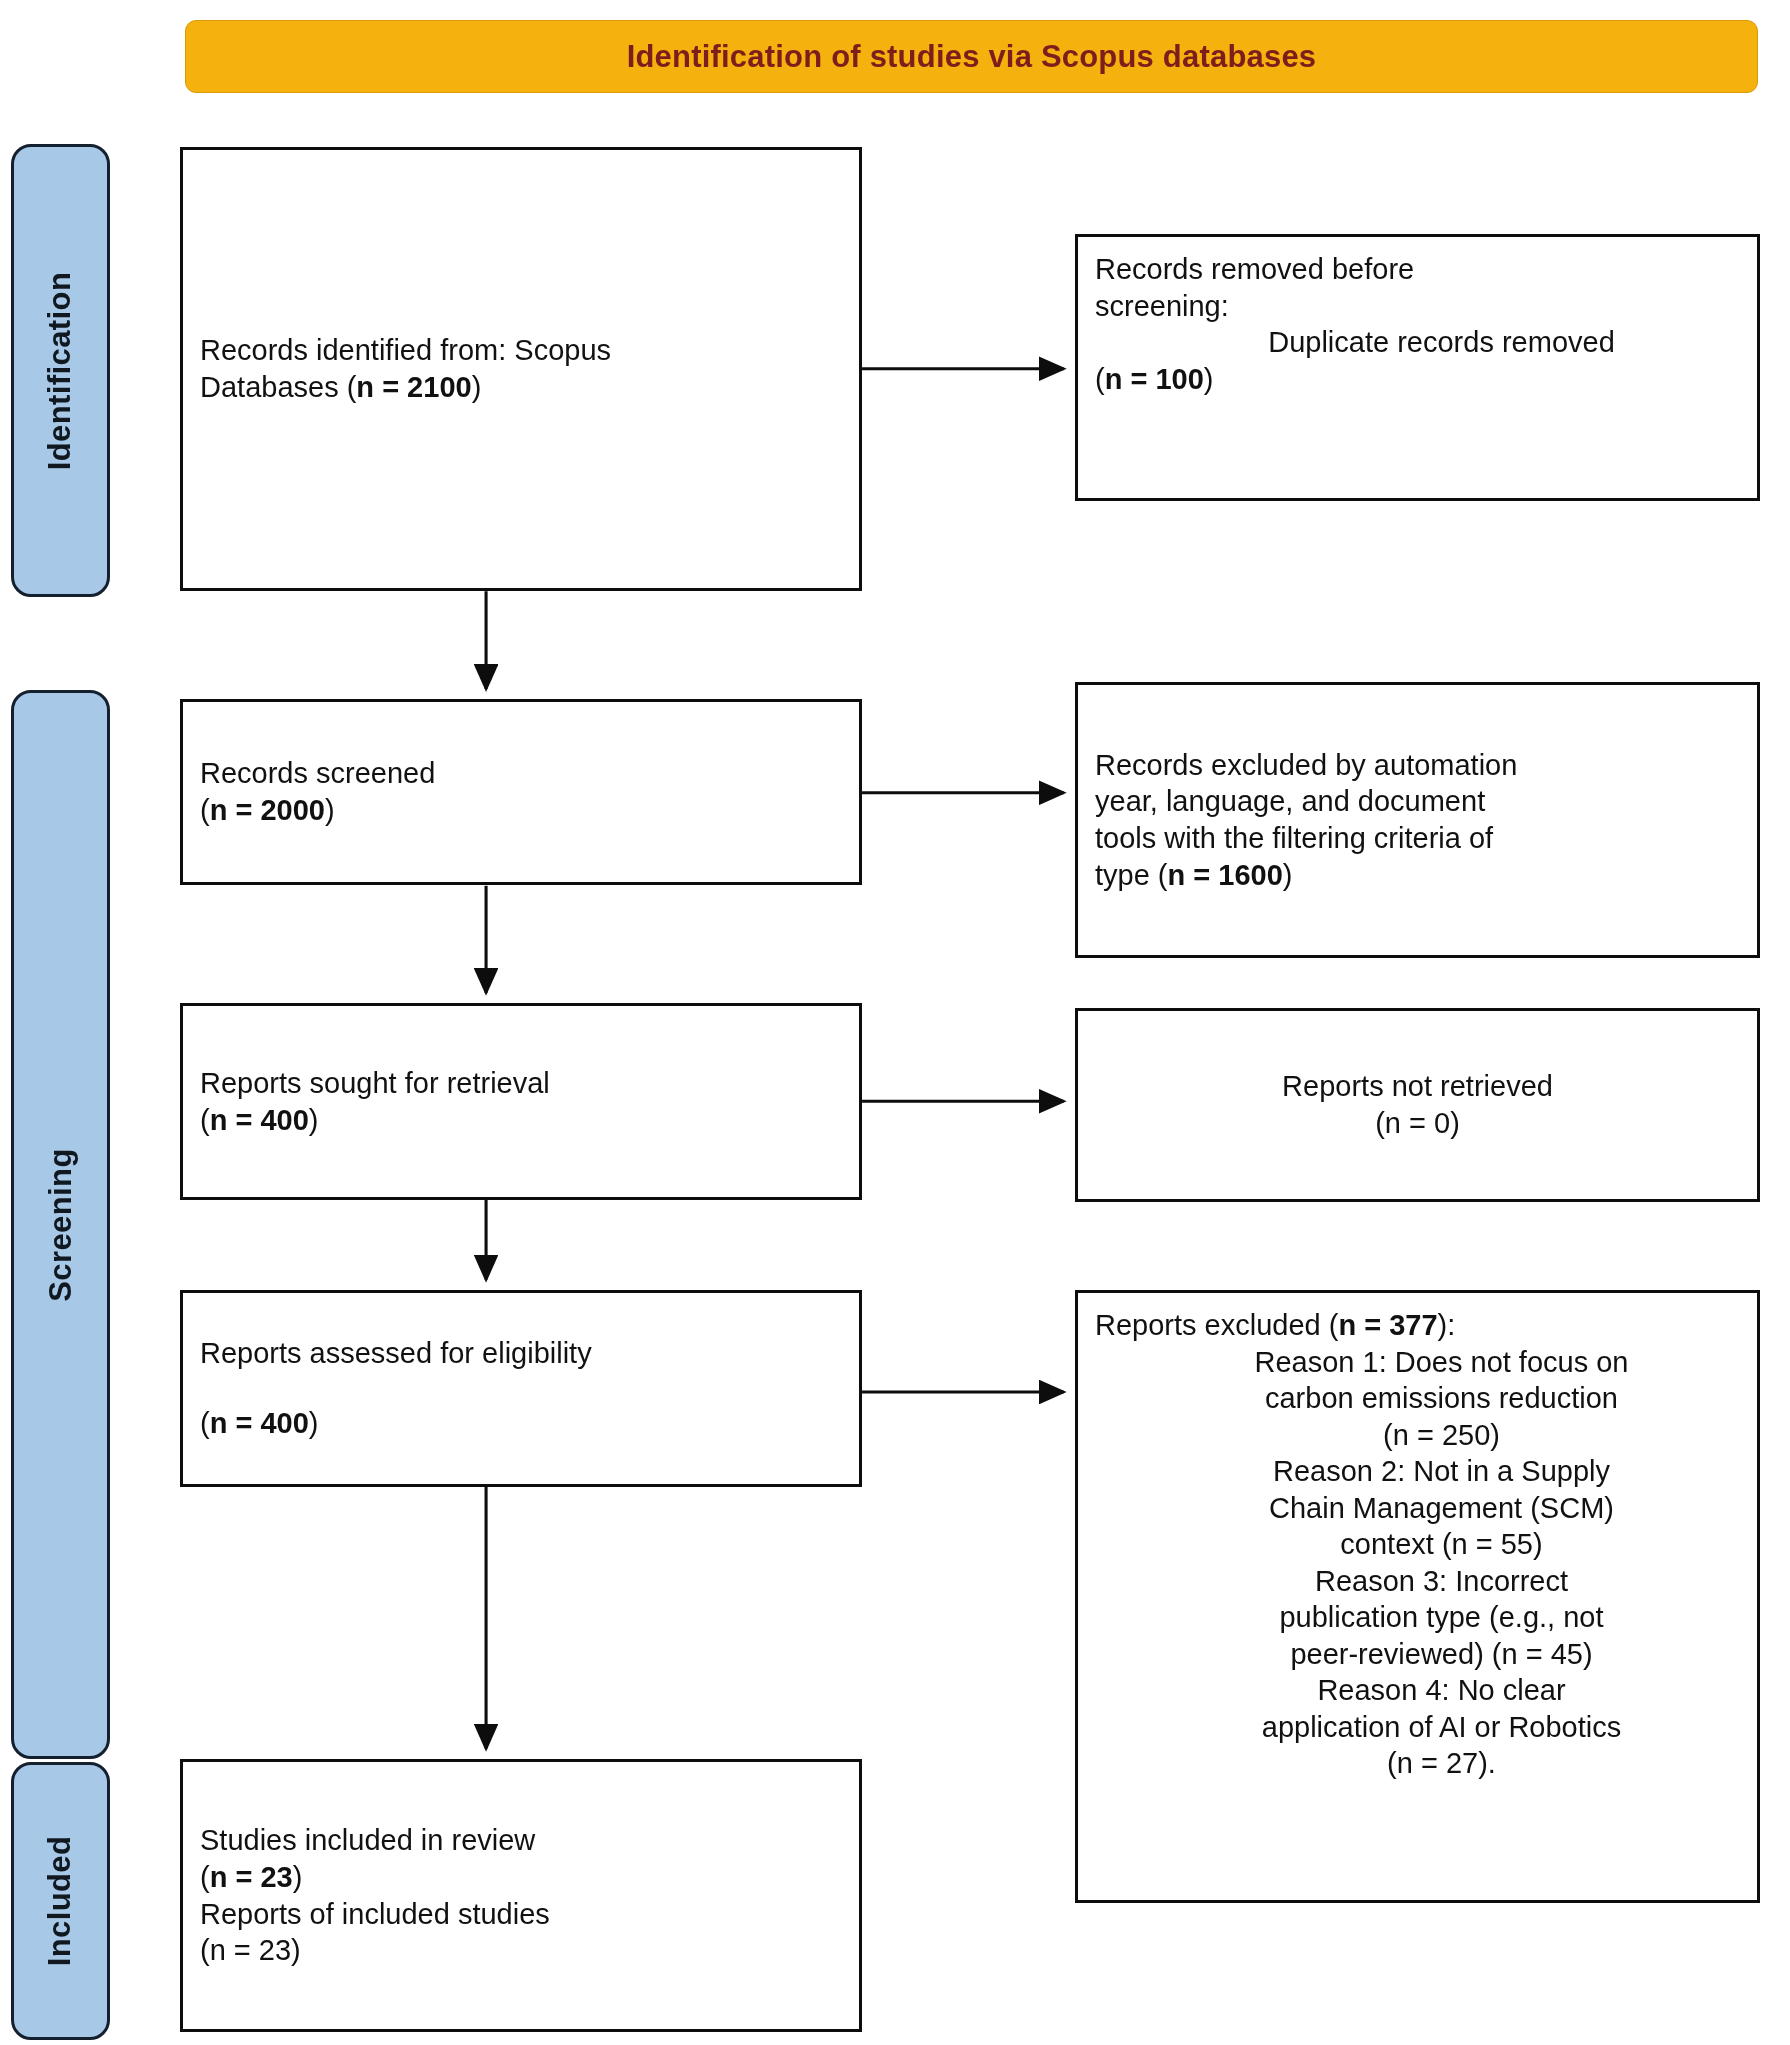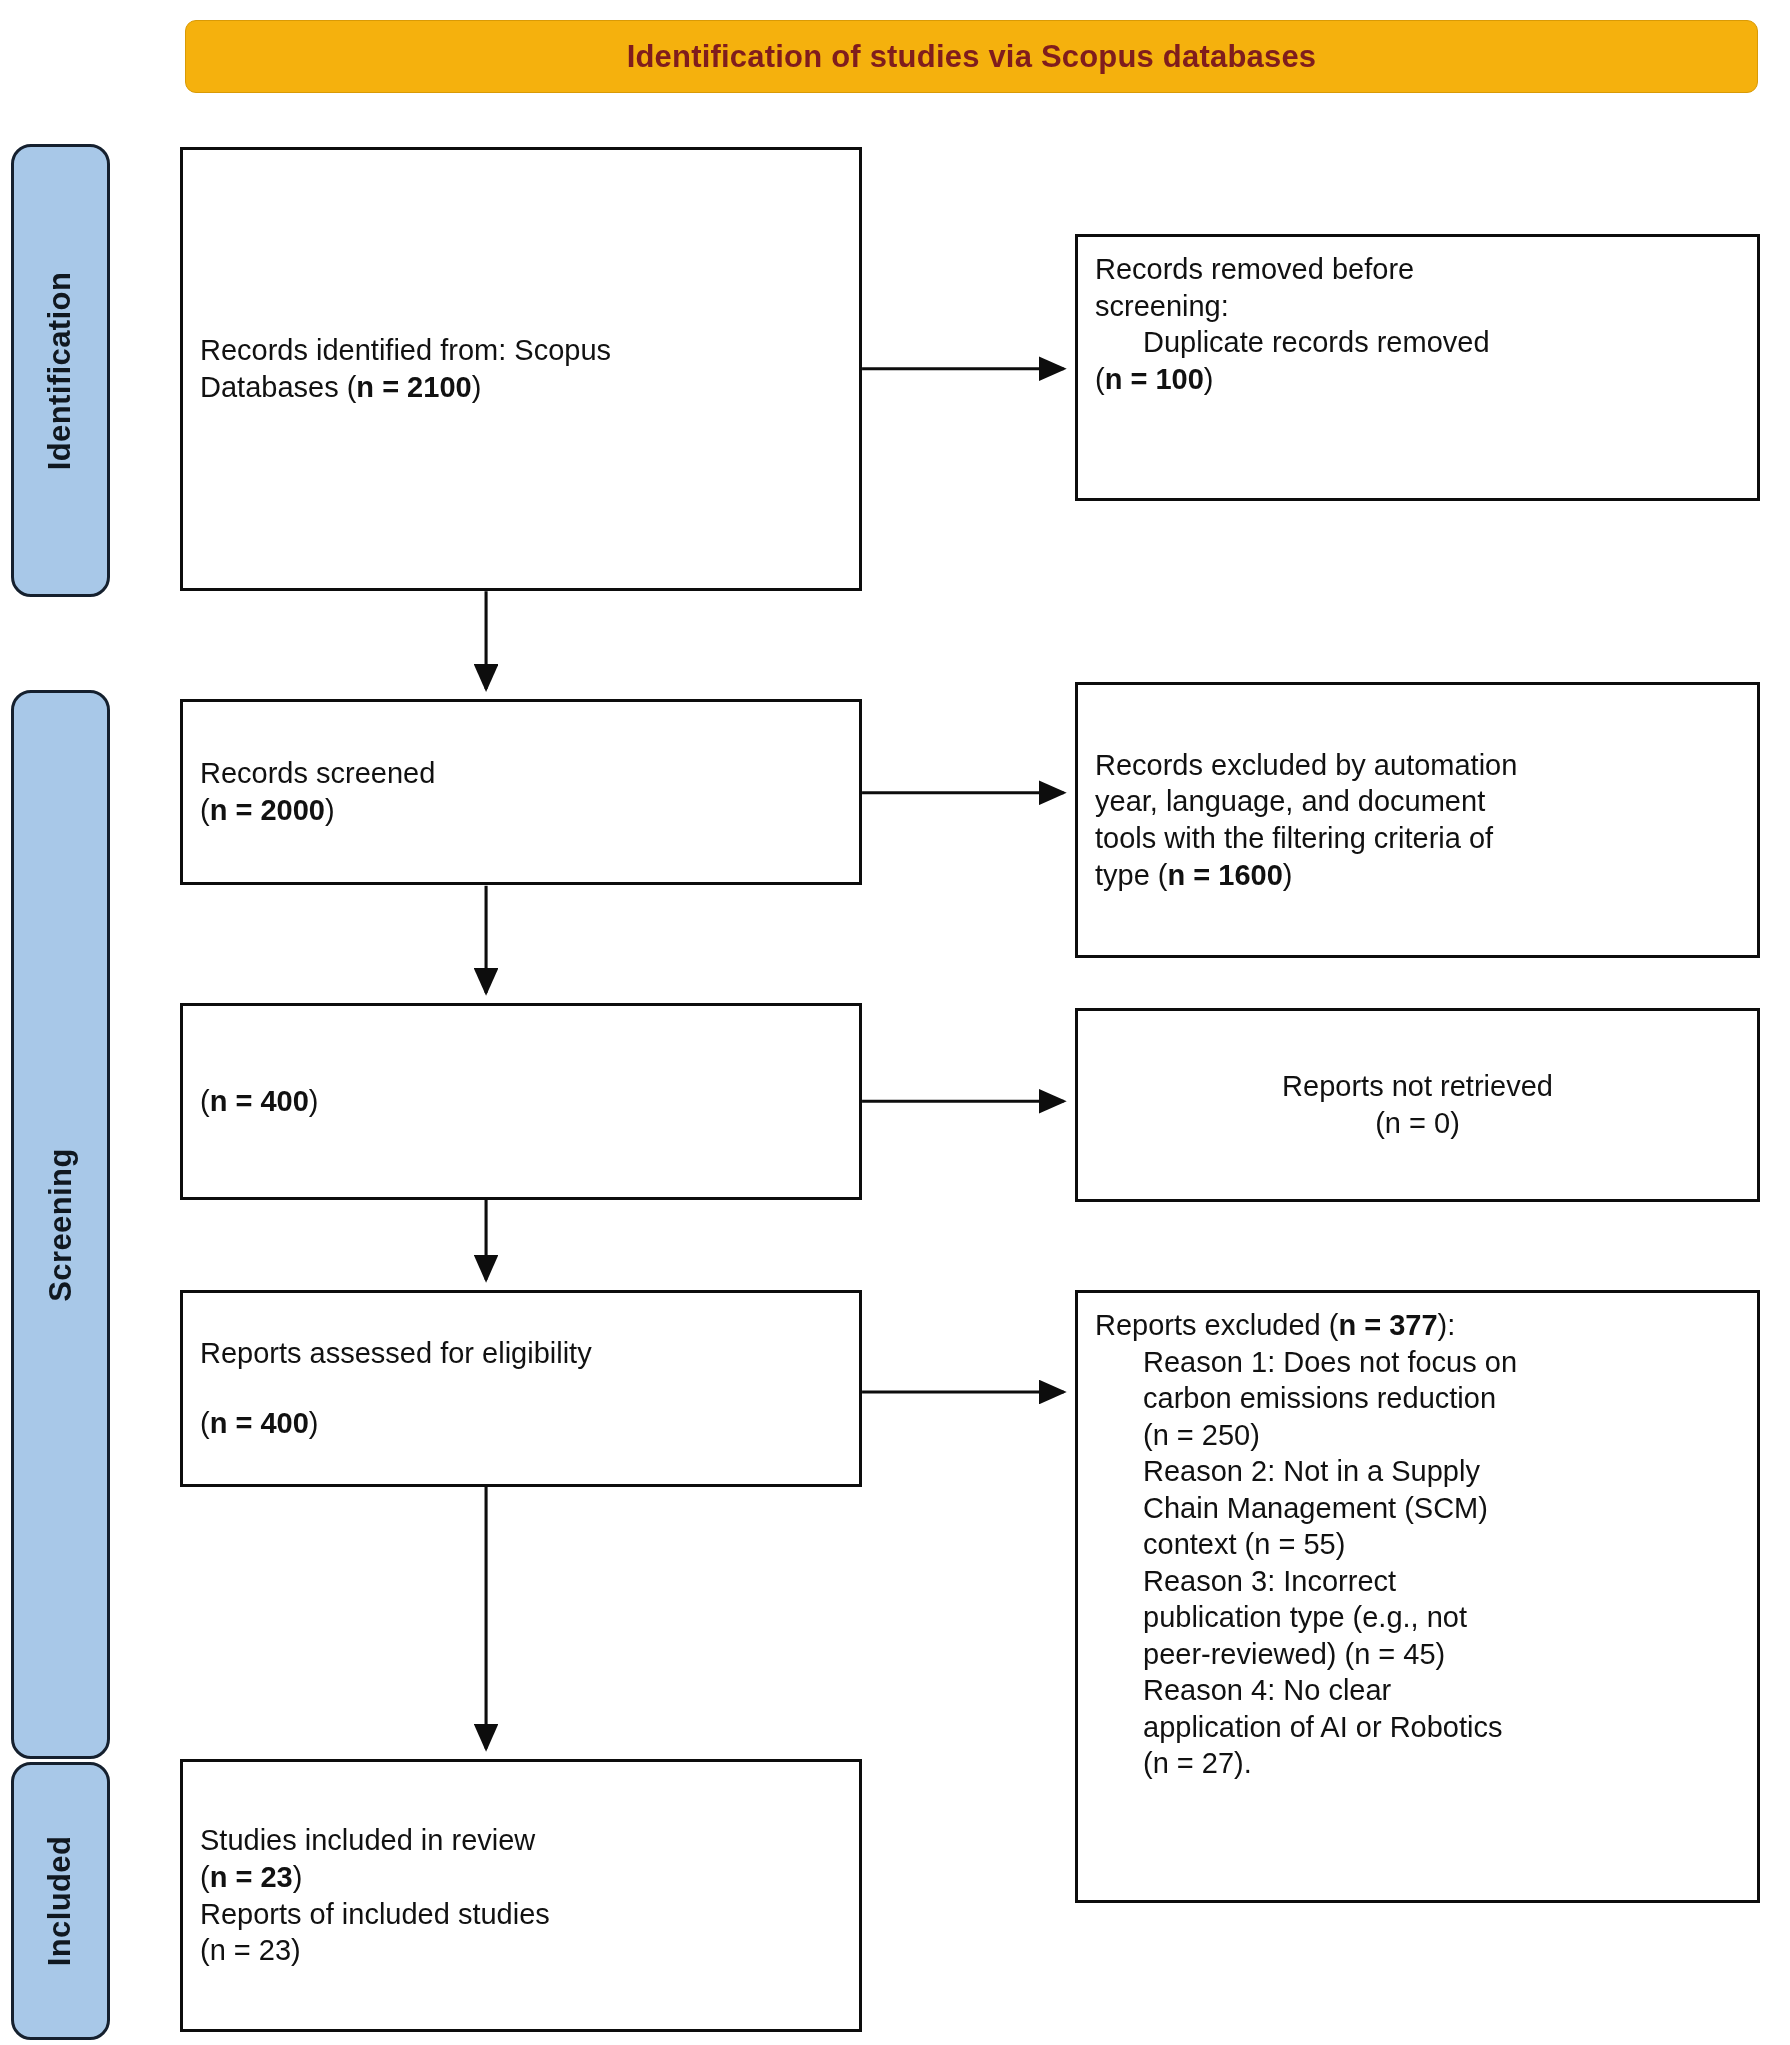--- a/index.html
+++ b/index.html
@@ -74,21 +74,21 @@
     padding: 14px 17px;
     display: flex;
     flex-direction: column;
     justify-content: center;
   }
   .flow-box .line {
     font-size: 29px;
     line-height: 1.26;
     color: #111111;
   }
-  .flow-box .line.indent { padding-left: 48px; }
+  .flow-box .line.indent { padding-left: 48px; text-align: center; }
   .bold { font-weight: bold; }
   .ital { }
 
   .box-top   { justify-content: flex-start; }
 
   
   #box-identified     { left: 180px;  top: 147px;  width: 682px;  height: 444px; }
   #box-removed        { left: 1075px; top: 234px;  width: 685px;  height: 267px; }
   #box-screened       { left: 180px;  top: 699px;  width: 682px;  height: 186px; }
   #box-auto-excluded  { left: 1075px; top: 682px;  width: 685px;  height: 276px; }
@@ -144,20 +144,21 @@
   </div>
 
   <div class="flow-box" id="box-auto-excluded">
     <div class="line">Records excluded by automation</div>
     <div class="line">year, language, and document</div>
     <div class="line">tools with the filtering criteria of</div>
     <div class="line"><span>type (</span><span class="bold">n = 1600</span><span>)</span></div>
   </div>
 
   <div class="flow-box" id="box-sought">
+    <div class="line">Reports sought for retrieval</div>
     <div class="line"><span>(</span><span class="bold">n = 400</span><span>)</span></div>
   </div>
 
   <div class="flow-box" id="box-not-retrieved">
     <div class="line">Reports not retrieved</div>
     <div class="line">(n = 0)</div>
   </div>
 
   <div class="flow-box" id="box-assessed">
     <div class="line">Reports assessed for eligibility</div>

